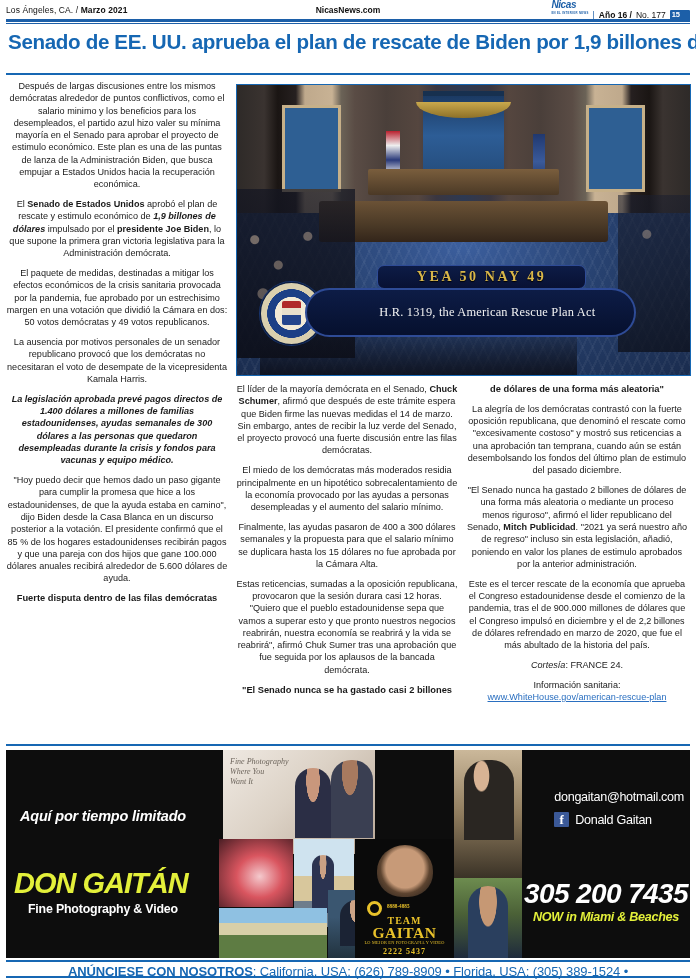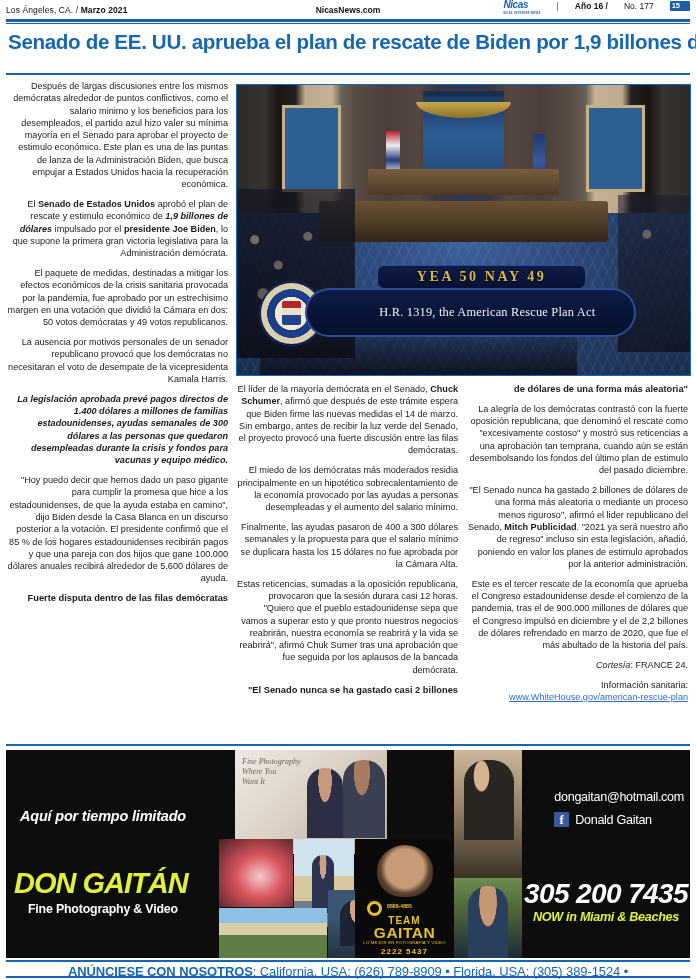--- a/index.html
+++ b/index.html
@@ -12,21 +12,21 @@
   .page { position: relative; width: 696px; height: 979px; background: #fff; }
 
   
   .masthead {
     position: absolute; left: 6px; top: 2px; width: 684px; height: 16px;
     display: flex; align-items: center; justify-content: space-between;
   }
   .mh-left { font-size: 8.5px; color: #111; letter-spacing: .1px; }
   .mh-left b { font-weight: bold; }
   .mh-center { font-size: 8.5px; color: #111; font-weight: bold; position:absolute; left:0; right:0; text-align:center;}
-  .mh-right { display: flex; align-items: flex-start; gap: 16px; font-size: 8.5px; color: #111; z-index:2;}
+  .mh-right { display: flex; align-items: flex-end; gap: 4px; font-size: 8.5px; color: #111; z-index:2;}
   .nicas-logo {
     display:inline-block; position:relative;
     font-size: 10px; font-weight: bold; font-style: italic;
     color: #1c5fa8; letter-spacing: -0.4px; line-height: 8px;
     padding-bottom: 3px;
   }
   .nicas-logo .sub {
     display:block; font-size: 2.8px; font-style: normal; letter-spacing:.3px;
     color:#1c5fa8; transform: scaleY(1.1); font-weight:bold;
   }
@@ -50,21 +50,21 @@
     letter-spacing: -0.35px; line-height: 24px; white-space: nowrap;
   }
   .rule-head {
     position:absolute; left:6px; top:73px; width:684px; height:2px; background:#1667b3;
   }
 
   
   .cols { position:absolute; left:6px; top:80px; width:684px; }
   .col {
     position:absolute; top:0; width:222px;
-    font-size: 9.1px; line-height: 12.3px; color:#1a1a1a; text-align:right;
+    font-size: 9.1px; line-height: 12.3px; color:#1a1a1a; text-align:center;
   }
   .col1 { left:0; }
   .col2 { left:230px; top:303px; }
   .col3 { left:460px; top:303px; }
   .col p { margin: 0 0 7.5px 0; }
   .col p b { font-weight: bold; }
   .col p i { font-style: italic; }
   .col p .bi { font-weight: bold; font-style: italic; }
   .subhead { font-weight: bold; font-size: 9.3px; margin-bottom:7.5px; }
   .lead-it { font-style: italic; font-weight: bold; }
@@ -209,21 +209,21 @@
     letter-spacing:-1px; line-height:30px;
   }
   .ad-sub {
     position:absolute; left:22px; top:152px; width:190px;
     font-size:12.4px; font-weight:bold; color:#ffffff; letter-spacing:-.2px;
   }
 
   
   .ad-photos { position:absolute; left:213px; top:0; width:235px; height:100%; }
   .p1 {
-    position:absolute; left:16px; top:0; width:152px; height:104px;
+    position:absolute; left:4px; top:0; width:152px; height:104px;
     background:linear-gradient(135deg,#efe9e2 0%,#dcd2c6 45%,#b9a897 100%);
     overflow:hidden;
   }
   .p1 .txt {
     position:absolute; left:7px; top:7px; font-size:8px; color:#6d655c;
     font-family:"Liberation Serif", serif; font-style:italic; line-height:10px;
   }
   .p1 .f1 { position:absolute; right:44px; top:18px; width:36px; height:70px; background:radial-gradient(ellipse at 50% 18%, #c9977c 0 26%, #2b2e45 27% 100%); border-radius:18px 18px 0 0;}
   .p1 .f2 { position:absolute; right:2px; top:10px; width:42px; height:78px; background:radial-gradient(ellipse at 45% 16%, #a87a5f 0 24%, #3a3f52 25% 100%); border-radius:20px 20px 0 0;}
   .p2 {
@@ -239,21 +239,21 @@
     position:absolute; left:0; top:158px; width:108px; height:50px;
     background:linear-gradient(180deg,#8fc1e2 0 30%, #d8cfa8 30% 55%, #5e7c43 55% 100%);
   }
   .p5 {
     position:absolute; left:109px; top:140px; width:58px; height:68px;
     background:linear-gradient(180deg,#3a5670 0 40%, #22333f 100%);
   }
   .p5:after{content:"";position:absolute;left:12px;top:10px;width:32px;height:46px;background:radial-gradient(ellipse at 50% 18%, #cda486 0 26%, #1b2334 27% 100%);border-radius:16px 16px 0 0;}
   .p6 {
     position:absolute; left:136px; top:89px; width:99px; height:119px;
-    background:#0a0a0a; overflow:hidden;
+    background:#0a0a0a; overflow:hidden;font-family:Liberation Serif, serif;
   }
   .p6 .face {
     position:absolute; left:22px; top:6px; width:56px; height:52px;
     background:radial-gradient(ellipse at 50% 45%, #c79a78 0 48%, #5d4430 62%, #141414 100%);
     border-radius:50% 50% 45% 45%;
   }
   .p6 .ring {
     position:absolute; left:12px; top:62px; width:15px; height:15px; border-radius:50%;
     border:3px solid #e8c12a;
   }

